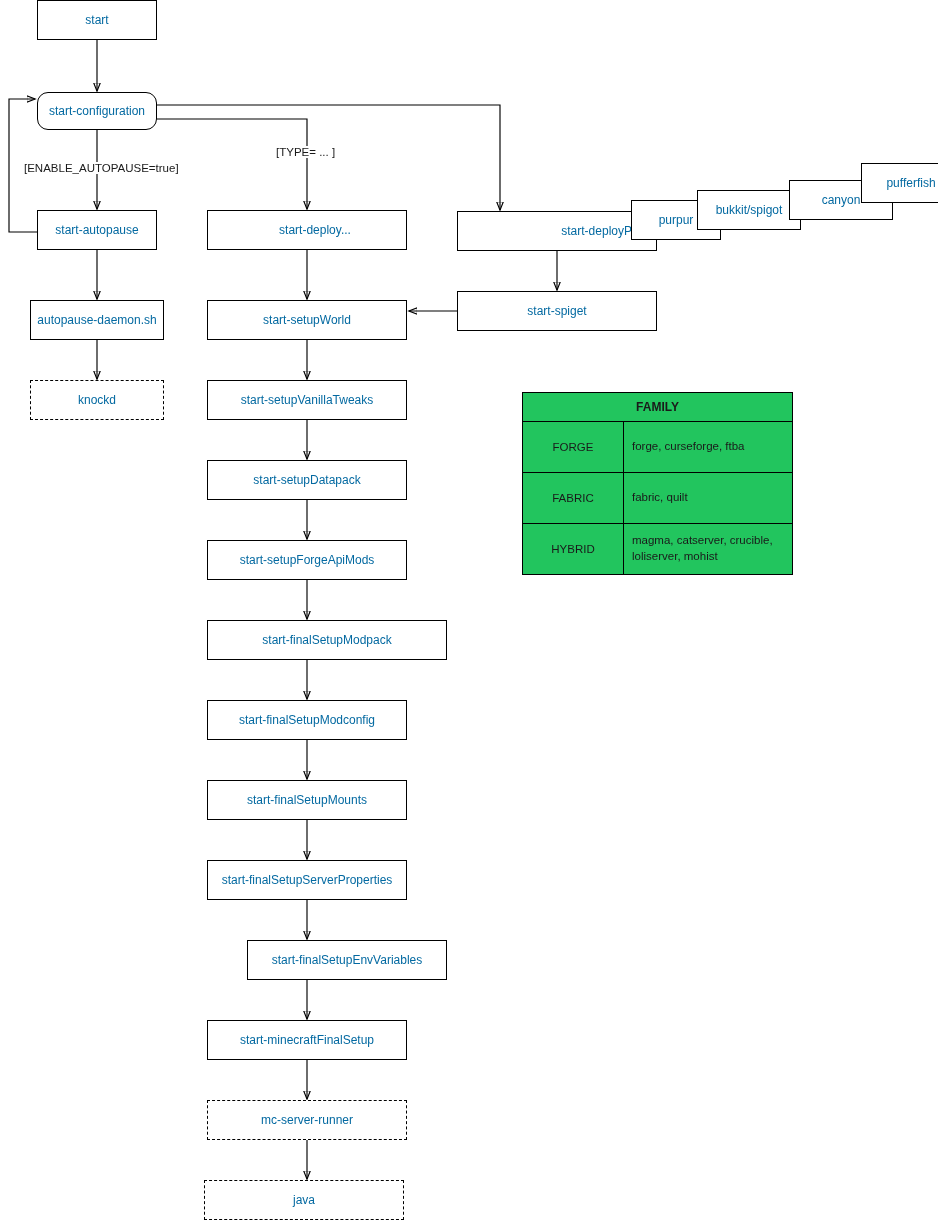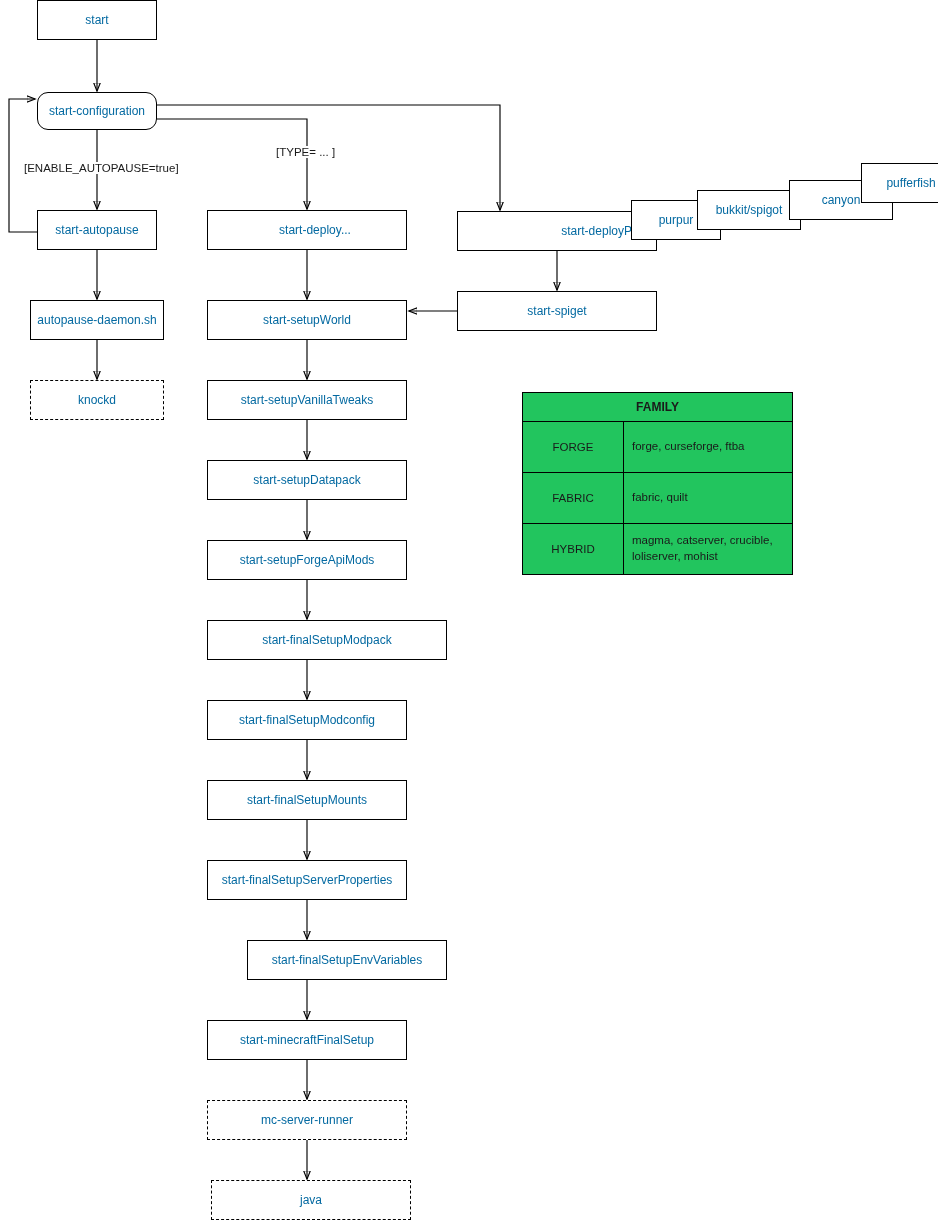--- a/index.html
+++ b/index.html
@@ -184,21 +184,21 @@
       </div>
       <div class="node" style="left: 207px; top: 940px; width: 200px; height: 40px; margin-left: 40px;">
         <span>start-finalSetupEnvVariables</span>
       </div>
       <div class="node" style="left: 207px; top: 1020px; width: 200px; height: 40px;">
         <span>start-minecraftFinalSetup</span>
       </div>
       <div class="node dashed" style="left: 207px; top: 1100px; width: 200px; height: 40px;">
         <span>mc-server-runner</span>
       </div>
-      <div class="node dashed" style="left: 211px; top: 1180px; width: 200px; height: 40px;">
+      <div class="node dashed" style="left: 204px; top: 1180px; width: 200px; height: 40px;">
         <span>java</span>
       </div>
       <div class="node" style="left: 457px; top: 211px; width: 200px; height: 40px; justify-content: flex-end;">
         <span>start-deployPaper</span>
       </div>
       <div class="node stacked" style="left: 608px; top: 200px; width: 90px; height: 40px;">
         <span>purpur</span>
       </div>
       <div class="node stacked" style="left: 674px; top: 190px; width: 104px; height: 40px;">
         <span>bukkit/spigot</span>

